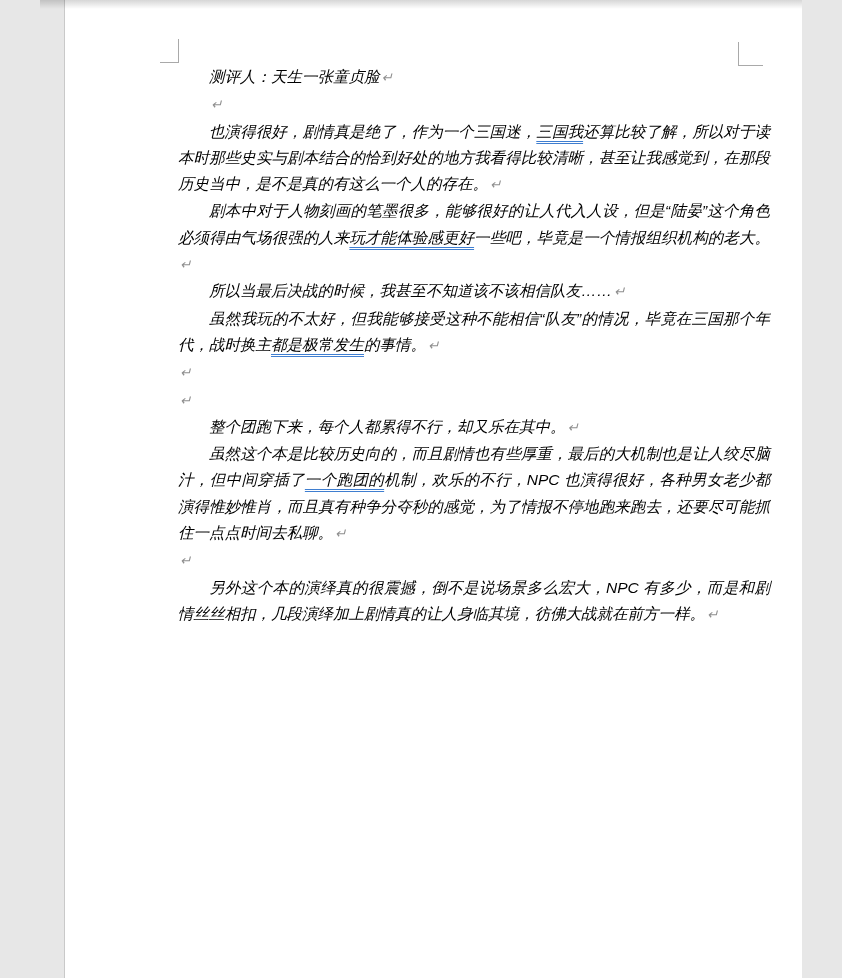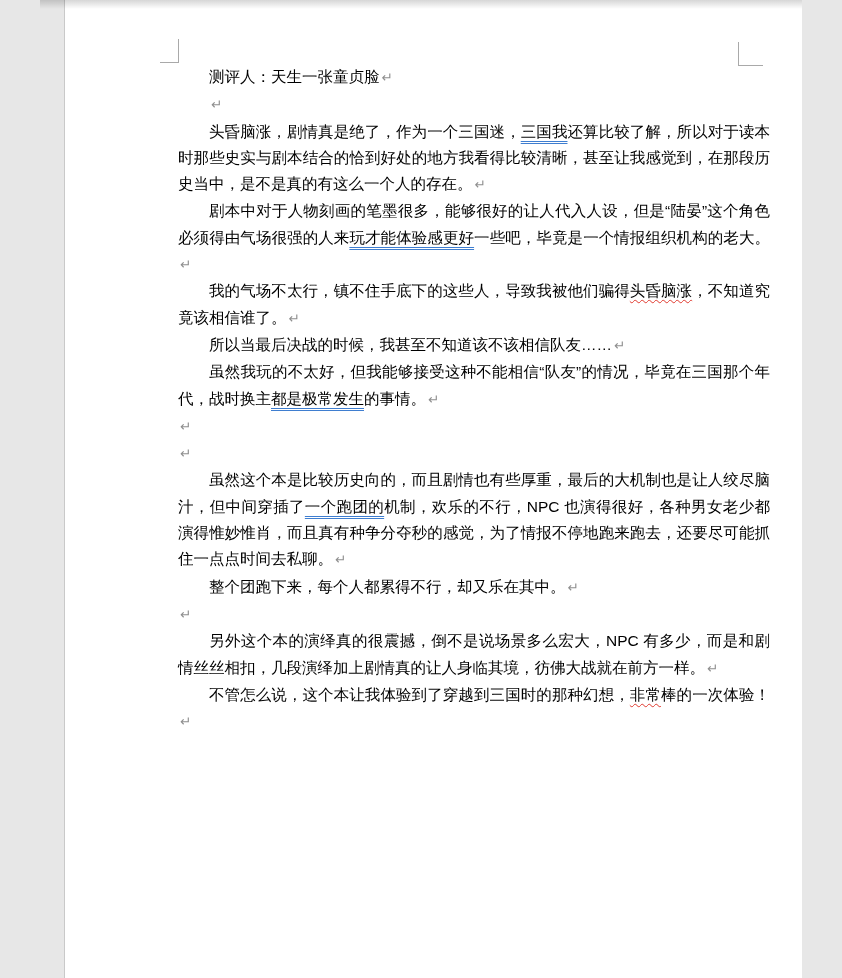--- a/index.html
+++ b/index.html
@@ -8,20 +8,21 @@
     background: #e7e7e7;
     font-family: "Liberation Sans", sans-serif;
   }
   .canvas {
     position: relative;
     width: 762px;
     height: 978px;
     background: #ffffff;
     overflow: hidden;
     margin: 0 auto;
+    font-style: italic;
   }
   .strip {
     position: absolute;
     top: 0;
     height: 100%;
     background: #e7e7e7;
     z-index: 2;
   }
   .strip-left  { left: 0; width: 24px; border-right: 1px solid #c9c9c9; }
   .strip-right { left: 815px; width: 27px; border-left: 1px solid #c9c9c9; }
@@ -89,27 +90,25 @@
 
 <div class="canvas">
   <div class="strip strip-left"></div>
   <div class="strip strip-right"></div>
   <div class="top-shadow"></div>
   <div class="crop-mark tl"></div>
   <div class="crop-mark tr"></div>
   <div class="doc-body">
       <p class="para indent"><span>测评人：天生一张童贞脸</span><span class="pilcrow">↵</span></p>
       <p class="para indent"><span class="pilcrow">↵</span></p>
-      <p class="para indent"><span>头昏脑涨，剧情真是绝了，作为一个三国迷，</span><span class="u-grammar">三国我</span><span>还算比较了解，所以对于读本时那些史实与剧本结合的恰到好处的地方我看得比较清晰，甚至让我感觉到，在那段历史当中，是不是真的有这么一个人的存在。</span><span class="pilcrow">↵</span></p>
+      <p class="para indent"><span>也演得很好，剧情真是绝了，作为一个三国迷，</span><span class="u-grammar">三国我</span><span>还算比较了解，所以对于读本时那些史实与剧本结合的恰到好处的地方我看得比较清晰，甚至让我感觉到，在那段历史当中，是不是真的有这么一个人的存在。</span><span class="pilcrow">↵</span></p>
       <p class="para indent"><span>剧本中对于人物刻画的笔墨很多，能够很好的让人代入人设，但是“陆晏”这个角色必须得由气场很强的人来</span><span class="u-grammar">玩才能体验感更好</span><span>一些吧，毕竟是一个情报组织机构的老大。</span><span class="pilcrow">↵</span></p>
-      <p class="para indent"><span>我的气场不太行，镇不住手底下的这些人，导致我被他们骗得</span><span class="u-spell">头昏脑涨</span><span>，不知道究竟该相信谁了。</span><span class="pilcrow">↵</span></p>
       <p class="para indent"><span>所以当最后决战的时候，我甚至不知道该不该相信队友……</span><span class="pilcrow">↵</span></p>
       <p class="para indent"><span>虽然我玩的不太好，但我能够接受这种不能相信“队友”的情况，毕竟在三国那个年代，战时换主</span><span class="u-grammar">都是极常发生</span><span>的事情。</span><span class="pilcrow">↵</span></p>
       <p class="para"><span class="pilcrow">↵</span></p>
       <p class="para"><span class="pilcrow">↵</span></p>
+      <p class="para indent"><span>整个团跑下来，每个人都累得不行，却又乐在其中。</span><span class="pilcrow">↵</span></p>
       <p class="para indent"><span>虽然这个本是比较历史向的，而且剧情也有些厚重，最后的大机制也是让人绞尽脑汁，但中间穿插了</span><span class="u-grammar">一个跑团的</span><span>机制，欢乐的不行，NPC 也演得很好，各种男女老少都演得惟妙惟肖，而且真有种争分夺秒的感觉，为了情报不停地跑来跑去，还要尽可能抓住一点点时间去私聊。</span><span class="pilcrow">↵</span></p>
-      <p class="para indent"><span>整个团跑下来，每个人都累得不行，却又乐在其中。</span><span class="pilcrow">↵</span></p>
       <p class="para"><span class="pilcrow">↵</span></p>
       <p class="para indent"><span>另外这个本的演绎真的很震撼，倒不是说场景多么宏大，NPC 有多少，而是和剧情丝丝相扣，几段演绎加上剧情真的让人身临其境，彷佛大战就在前方一样。</span><span class="pilcrow">↵</span></p>
-      <p class="para indent"><span>不管怎么说，这个本让我体验到了穿越到三国时的那种幻想，</span><span class="u-spell">非常</span><span>棒的一次体验！</span><span class="pilcrow">↵</span></p>
       <p class="para indent"></p>
     </div>
 </div>
 
 </body></html>

